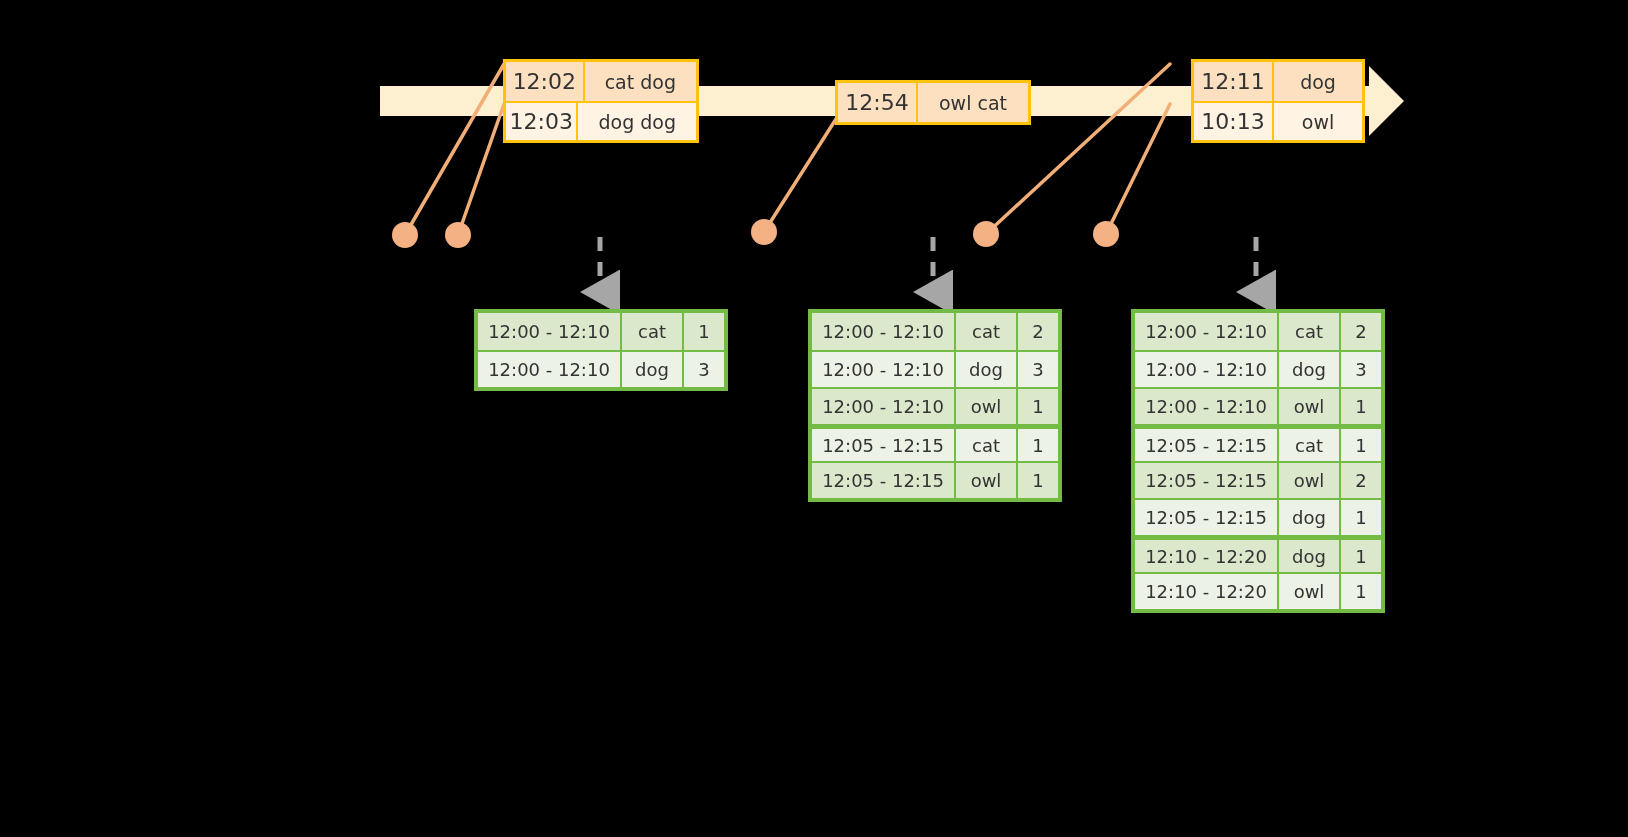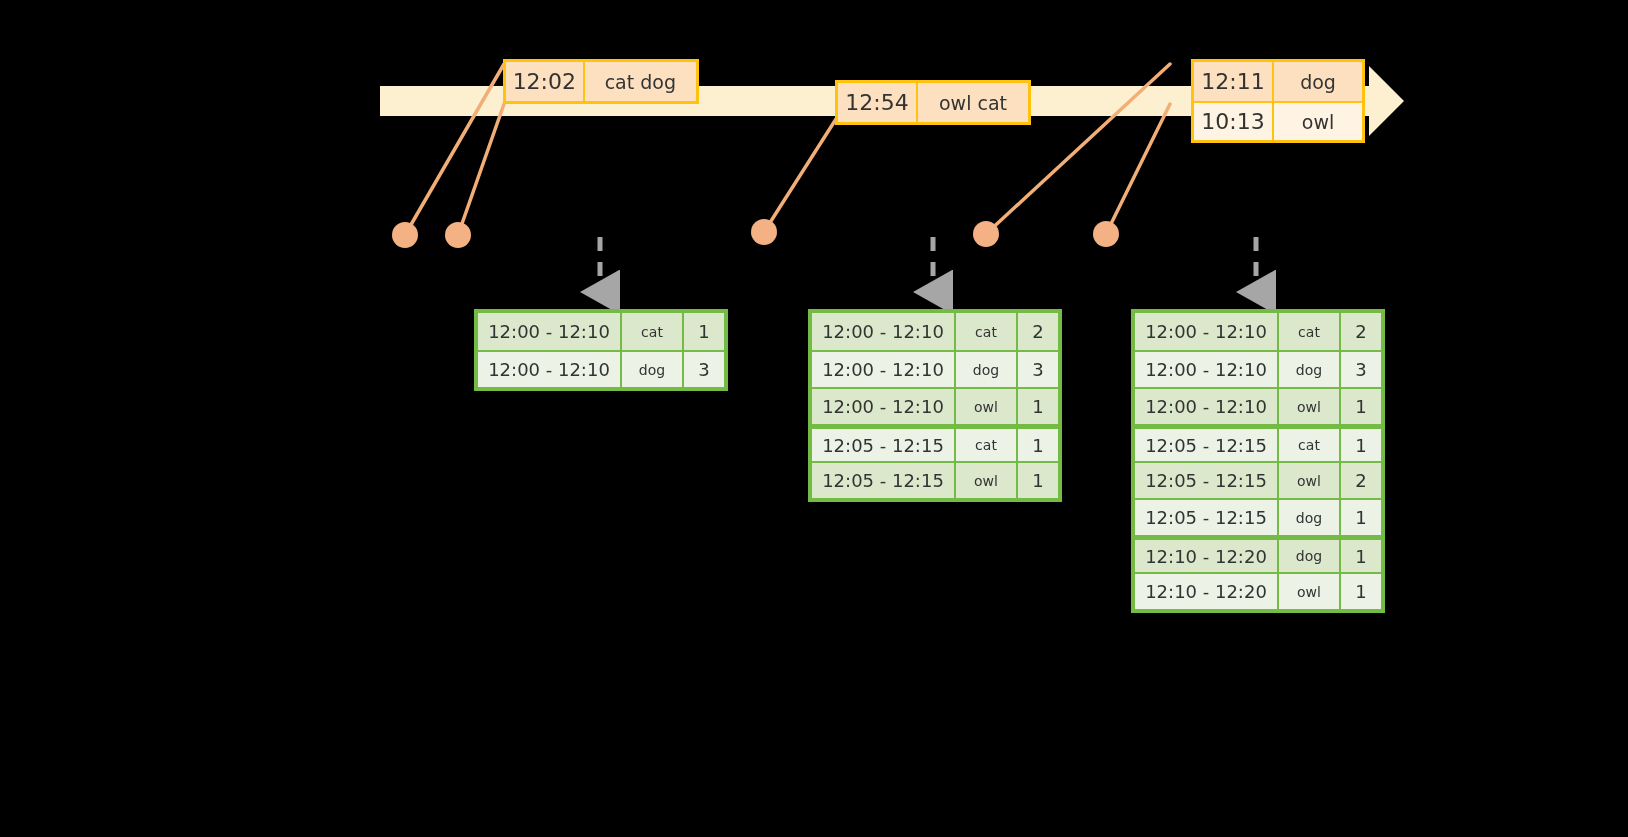--- a/index.html
+++ b/index.html
@@ -70,21 +70,21 @@
   .res-win {
     width: 144px;
     border-right: 2px solid #74BB45;
     display: flex; align-items: center; justify-content: center;
     font-size: 18px; color: #333; white-space: nowrap;
   }
   .res-key {
     width: 62px;
     border-right: 2px solid #74BB45;
     display: flex; align-items: center; justify-content: center;
-    font-size: 14px; color: #333;
+    font-size: 18px; color: #333;
   }
   .res-val {
     width: 40px;
     display: flex; align-items: center; justify-content: center;
     font-size: 18px; color: #333;
   }
 </style>
 </head>
 <body>
 
@@ -122,20 +122,24 @@
       <circle cx="986" cy="234" r="13"></circle>
       <circle cx="1106" cy="234" r="13"></circle>
     </g>
   </svg>
 
   <div class="evt-box" style="left:503px; top:59px; width:196px;">
     <div class="evt-row shade">
       <div class="evt-time">12:02</div>
       <div class="evt-words">cat dog</div>
     </div>
+    <div class="evt-row">
+      <div class="evt-time">12:03</div>
+      <div class="evt-words">dog dog</div>
+    </div>
   </div>
 
   <div class="evt-box" style="left:835px; top:80px; width:196px;">
     <div class="evt-row shade">
       <div class="evt-time">12:54</div>
       <div class="evt-words">owl cat</div>
     </div>
   </div>
 
   <div class="evt-box" style="left:1169px; top:59px; width:174px;margin-left:22px;">

